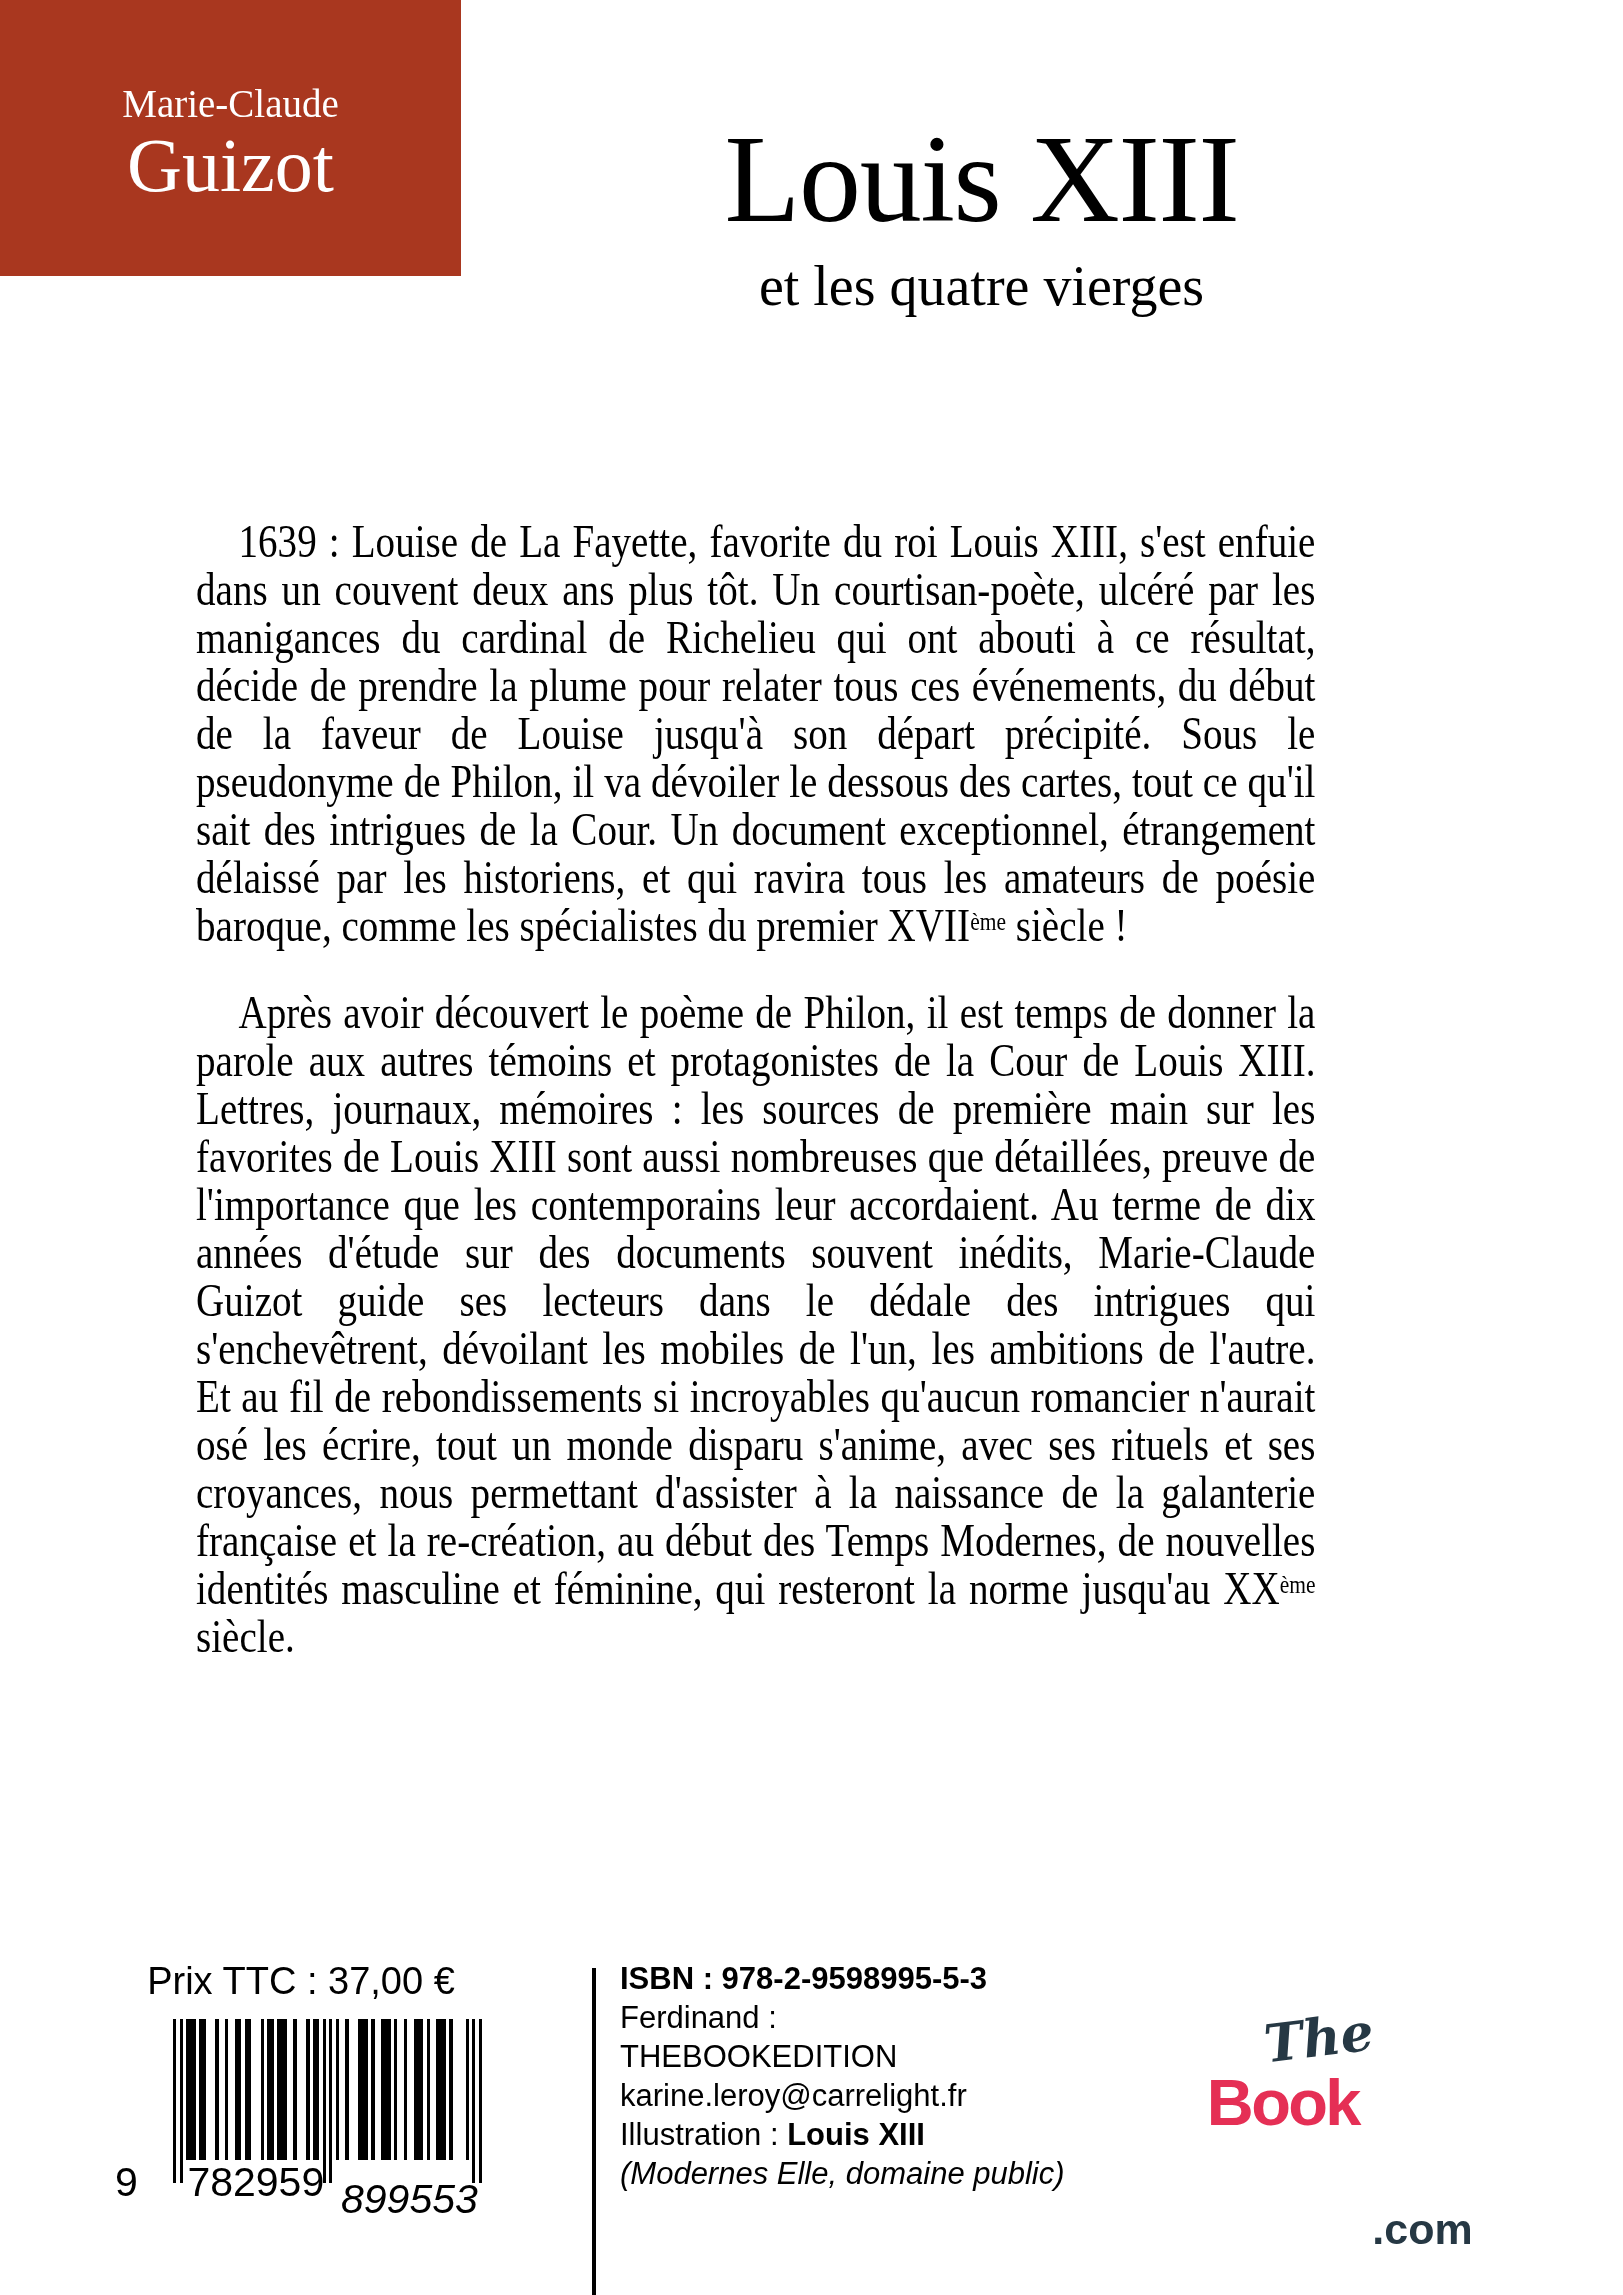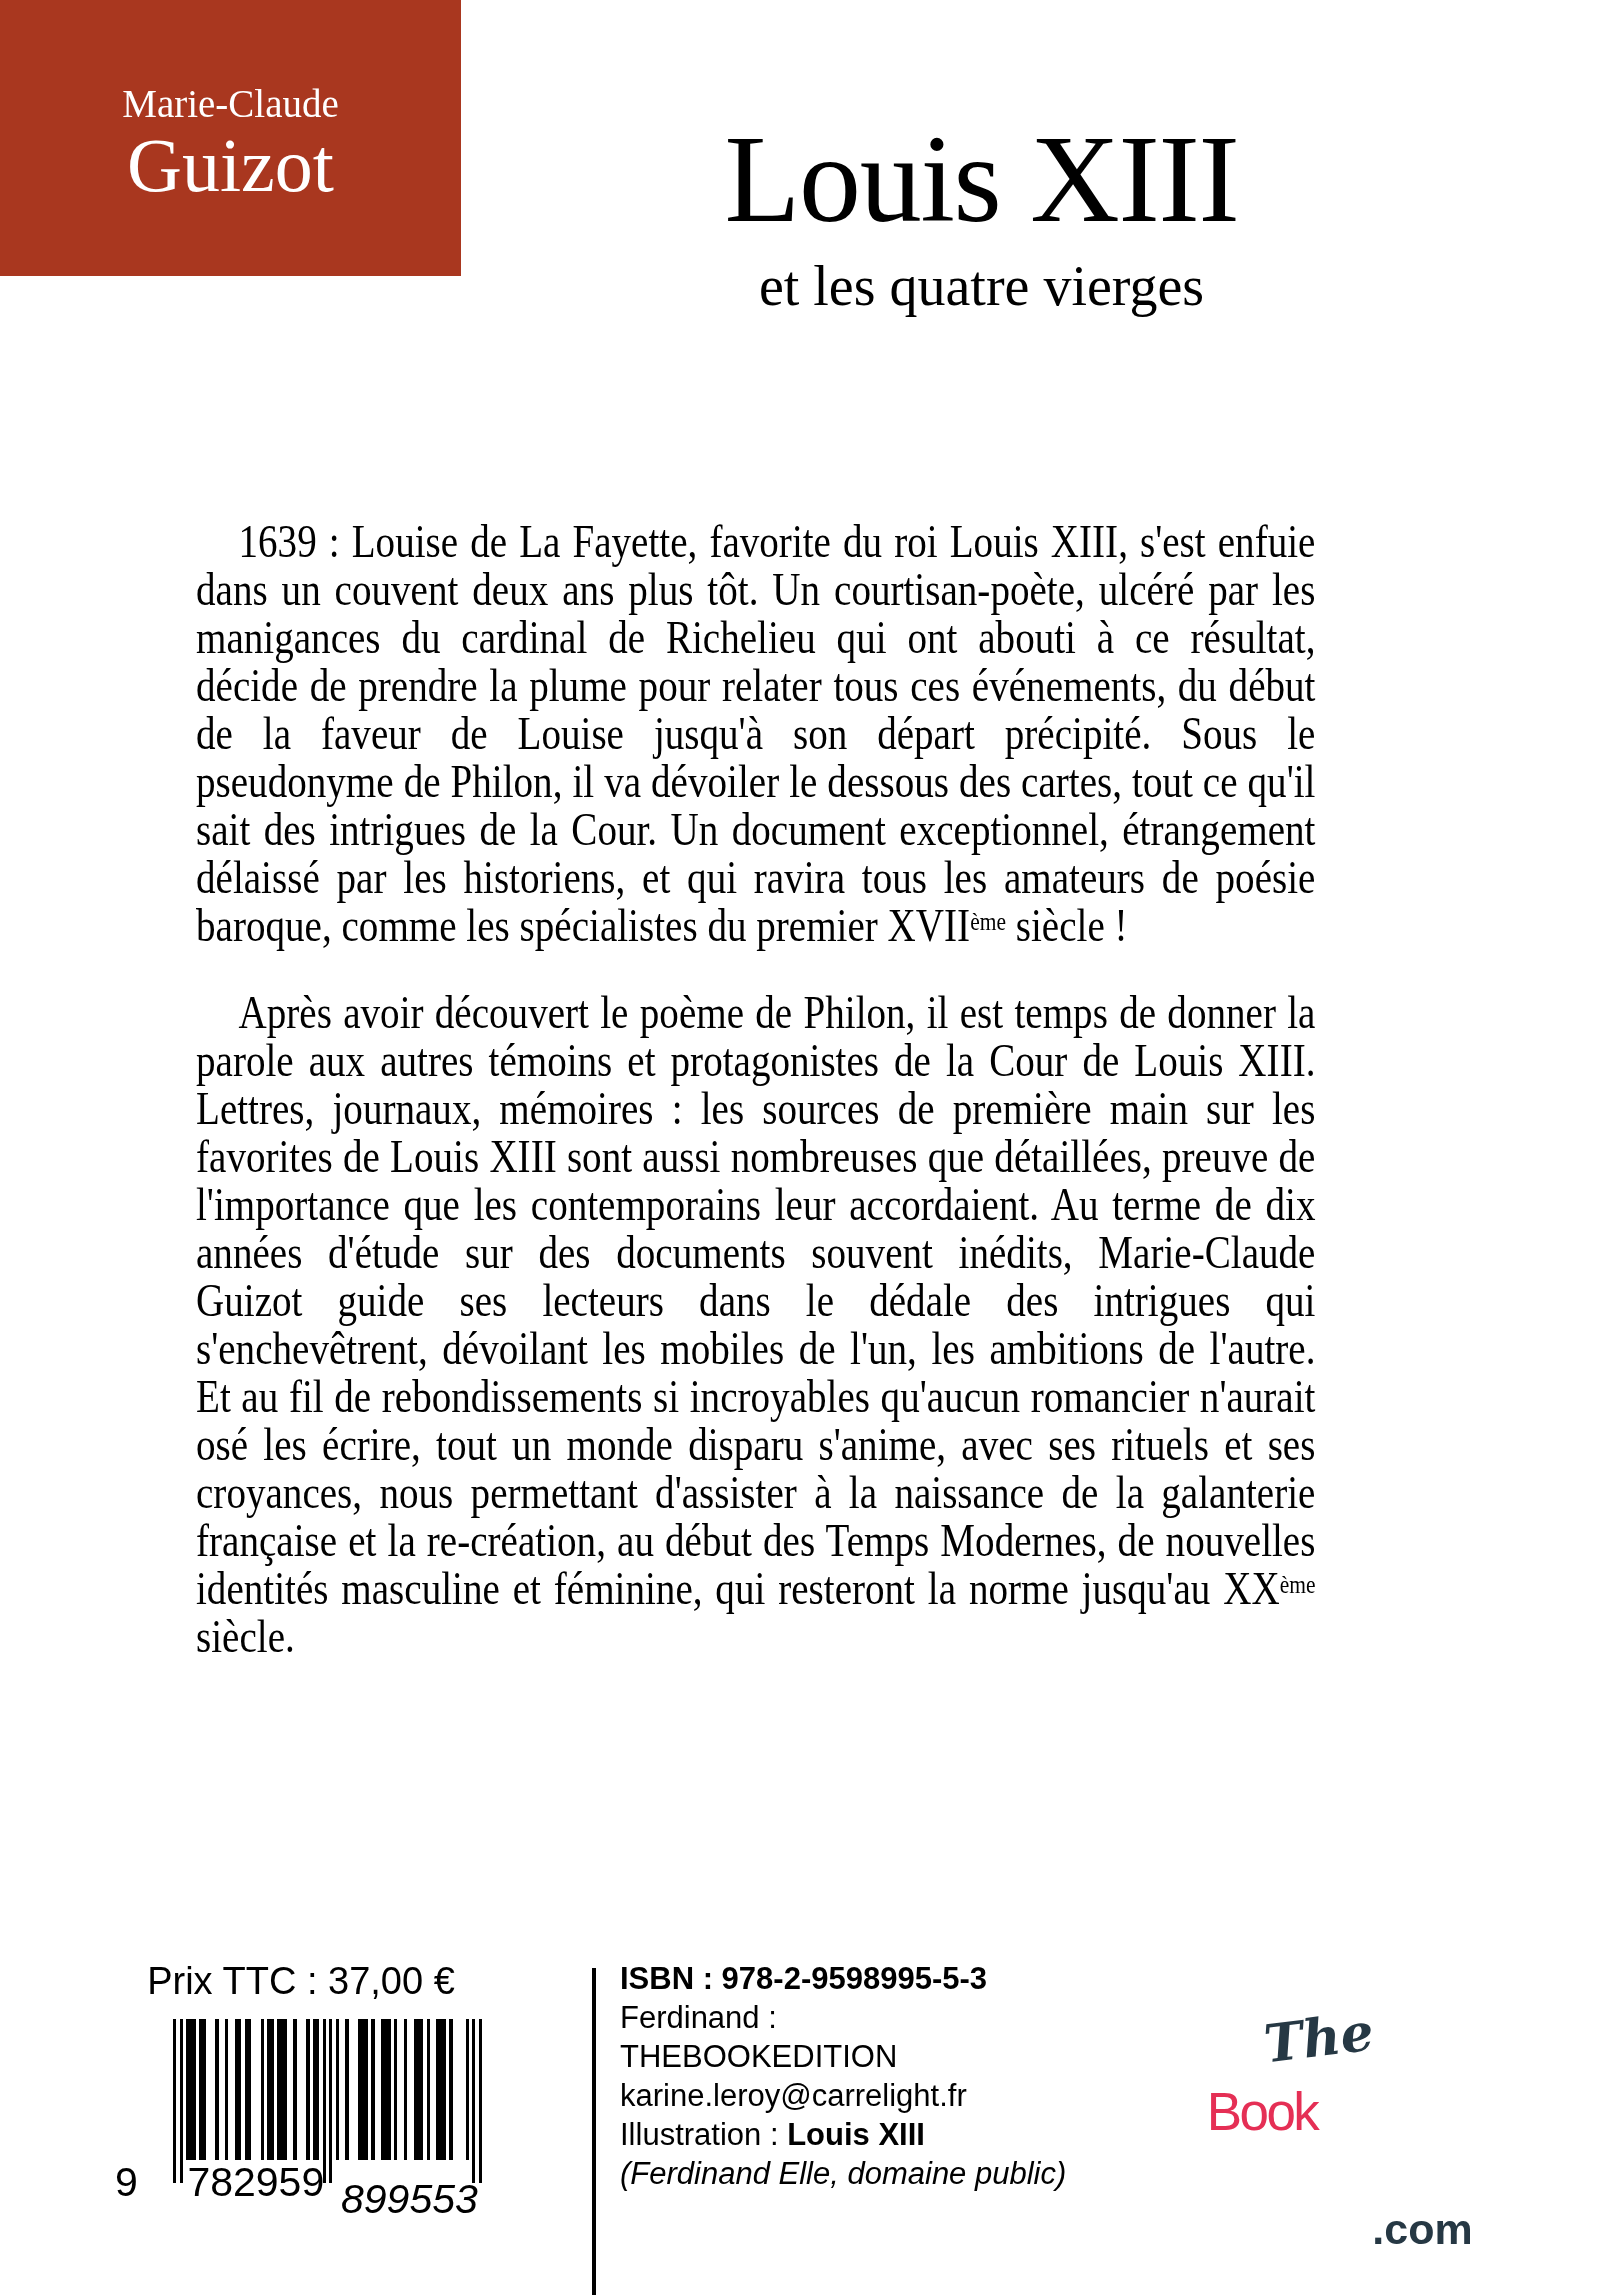--- a/index.html
+++ b/index.html
@@ -51,22 +51,22 @@
   .bold{font-weight:bold;}
   .italic{font-style:italic;}
   
   .logo{position:absolute;left:1197px;top:1989px;width:294px;height:262px;
         font-family:"Liberation Sans","DejaVu Sans",sans-serif;}
   .logo-the{
     position:absolute;left:67px;top:18.3px;color:var(--logo-navy,#263844);
     font-family:"DejaVu Serif",serif;font-style:italic;font-weight:bold;font-size:52px;
     transform:rotate(-7deg);
   }
-  .logo-book{position:absolute;left:9.8px;top:82px;color:var(--logo-pink,#e52f55);
-    font-weight:normal;font-size:53px;line-height:81px;letter-spacing:-2.6px;}
+  .logo-book{position:absolute;left:9.8px;top:73px;color:var(--logo-pink,#e52f55);
+    font-weight:bold;font-size:65px;line-height:81px;letter-spacing:-2.6px;}
   .logo-edition{position:absolute;left:9.8px;top:139px;color:var(--logo-pink,#e52f55);
     font-weight:bold;font-size:81px;line-height:81px;letter-spacing:-2.6px;white-space:nowrap;}
   .logo-o{
     display:inline-block;position:relative;width:58px;height:58px;margin:0 -0.7px;
     background:var(--logo-pink,#e52f55);border-radius:50%;vertical-align:-5.2px;
   }
   .logo-o svg{position:absolute;left:0;top:0;width:100%;height:100%;}
   .logo-quill-tip{
     position:absolute;left:3.9px;bottom:-19.6px;width:4.6px;height:29px;
     background:var(--logo-pink,#e52f55);transform:rotate(32deg);border-radius:2.6px;
@@ -154,21 +154,21 @@
   </div>
 
   <div class="divider"></div>
 
   <div class="isbn-block">
     <div class="isbn-line bold">ISBN : 978-2-9598995-5-3</div>
     <div class="isbn-line">Ferdinand :</div>
     <div class="isbn-line">THEBOOKEDITION</div>
     <div class="isbn-line">karine.leroy@carrelight.fr</div>
     <div class="isbn-line"><span>Illustration : </span><span class="bold">Louis XIII</span></div>
-    <div class="isbn-line italic">(Ferdinand Elle, domaine public)</div>
+    <div class="isbn-line italic">(Modernes Elle, domaine public)</div>
   </div>
 
   <div class="logo">
     <div class="logo-the">The</div>
     <div class="logo-book">Book</div>
     <div class="logo-com">.com</div>
   </div>
 
 </div>
 

